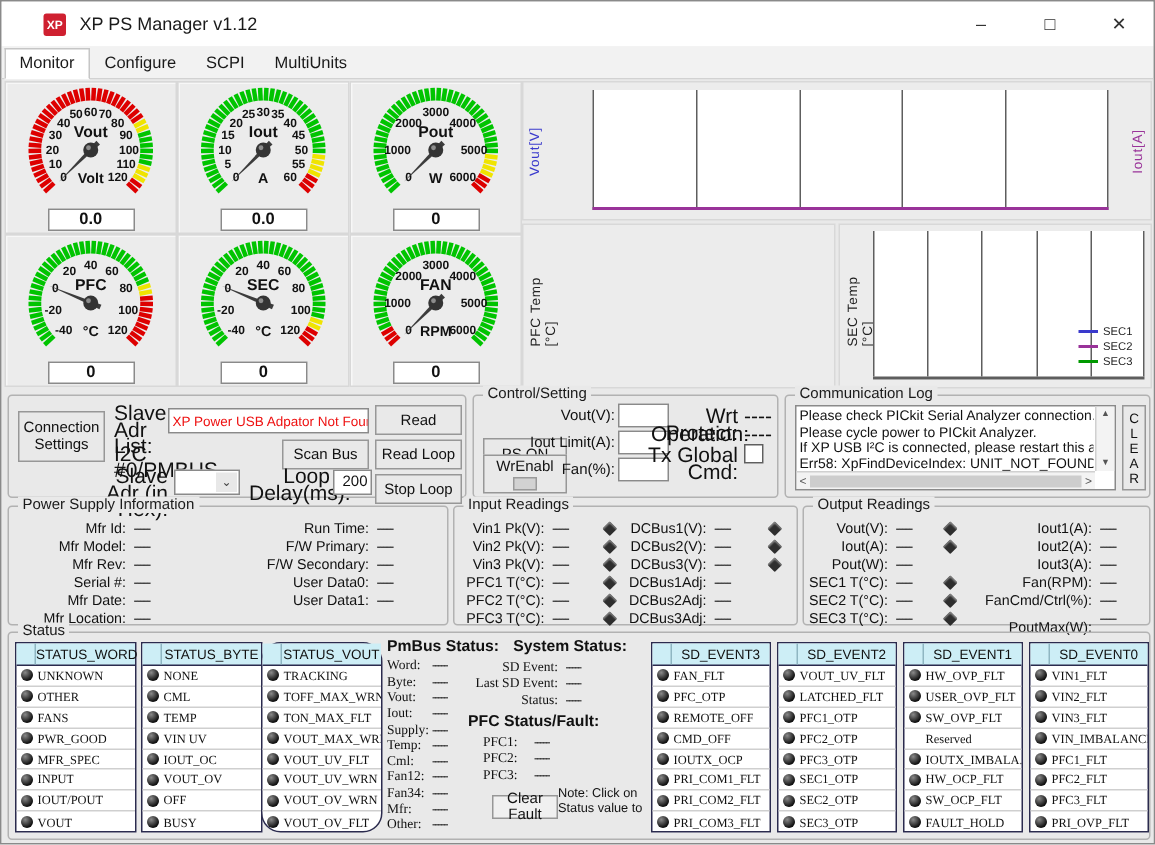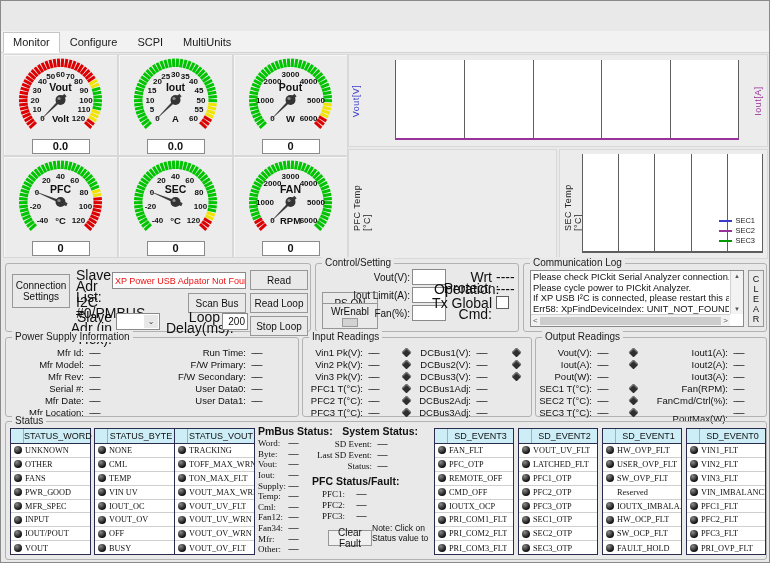--- a/index.html
+++ b/index.html
@@ -142,20 +142,29 @@
   .pfcrow { display:flex; height:11px; align-items:center; font-size:9px;
             font-family:"Liberation Serif", serif; color:#111; margin-left:24px; }
   .pfcl { width:34px; flex:none; }
   #note { position:absolute; left:366px; top:101px; width:62px; font-size:8.5px; line-height:10px; color:#111; }
   #clear-fault-btn { left:322px; top:108px; width:44px; height:16px; background:#f0f0f0; }
 </style>
 </head>
 <body>
 
 <div class="window">
+  <div class="titlebar">
+    <span class="app-icon">XP</span>
+    <span class="title">XP PS Manager v1.12</span>
+    <div class="win-controls">
+      <span class="win-btn">–</span>
+      <span class="win-btn">□</span>
+      <span class="win-btn">✕</span>
+    </div>
+  </div>
 
   <div class="tabstrip" id="tabs">
       <div class="tab active">Monitor</div>
       <div class="tab">Configure</div>
       <div class="tab">SCPI</div>
       <div class="tab">MultiUnits</div>
     </div>
 
   <div class="content">
     <div class="gauges" id="gauges">
@@ -894,21 +903,21 @@
             </div>
             <div class="strow">
               <span class="led"></span>
               <span class="stlabel">OFF</span>
             </div>
             <div class="strow">
               <span class="led"></span>
               <span class="stlabel">BUSY</span>
             </div>
           </div>
-          <div class="stable" style="left: 168px; width: 81px;">
+          <div class="stable" style="left: 168px; width: 81px; border-radius: 13px;">
             <div class="sthead">
               <span class="ledcol"></span>
               <span class="sthead-label">STATUS_VOUT</span>
             </div>
             <div class="strow">
               <span class="led"></span>
               <span class="stlabel">TRACKING</span>
             </div>
             <div class="strow">
               <span class="led"></span>

